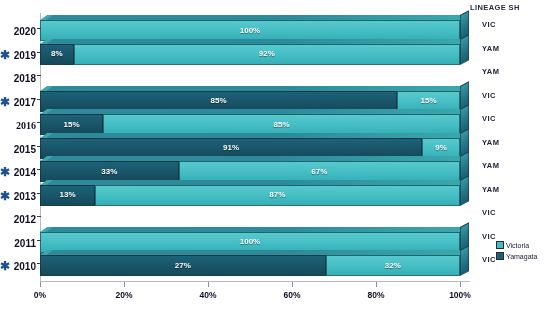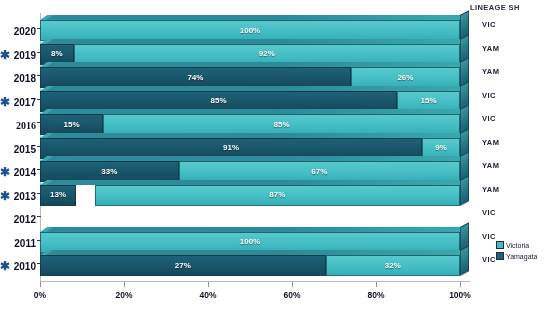--- a/index.html
+++ b/index.html
@@ -173,30 +173,20 @@
           <span class="lbl">8%</span>
         </div>
         <div class="bar seg-vic" style="left: 33.6px; width: 386.4px;">
           <span class="lbl">92%</span>
         </div>
         <div class="depth-face" style="left: 420px;"></div>
       </div>
       <div class="year" style="left: 2px; top: 50.5px;">2019<span class="tickdash"></span></div>
       <div class="star" style="top: 48.5px;">✱</div>
       <div class="lin" style="top: 44.5px;">YAM</div>
-      <div class="row" style="top: 67px; width: 420px;">
-        <div class="slab-top" style="left: 0px; width: 420px; background: linear-gradient(100deg, rgb(46, 139, 156) 0%, rgb(44, 138, 155) 55%, rgb(58, 168, 173) 100%); transform: skewX(-55deg); transform-origin: left bottom;"></div>
-        <div class="bar seg-yam" style="left: 0px; width: 310.8px;">
-          <span class="lbl">74%</span>
-        </div>
-        <div class="bar seg-vic" style="left: 310.8px; width: 109.2px;">
-          <span class="lbl">26%</span>
-        </div>
-        <div class="depth-face" style="left: 420px;"></div>
-      </div>
       <div class="year" style="left: 2px; top: 74px;">2018<span class="tickdash"></span></div>
       <div class="lin" style="top: 68px;">YAM</div>
       <div class="row" style="top: 90.5px; width: 420px;">
         <div class="slab-top" style="left: 0px; width: 420px; background: linear-gradient(100deg, rgb(46, 139, 156) 0%, rgb(44, 138, 155) 55%, rgb(58, 168, 173) 100%); transform: skewX(-55deg); transform-origin: left bottom;"></div>
         <div class="bar seg-yam" style="left: 0px; width: 357px;">
           <span class="lbl">85%</span>
         </div>
         <div class="bar seg-vic" style="left: 357px; width: 63px;">
           <span class="lbl">15%</span>
         </div>
@@ -237,21 +227,21 @@
         <div class="bar seg-vic" style="left: 138.6px; width: 281.4px;">
           <span class="lbl">67%</span>
         </div>
         <div class="depth-face" style="left: 420px;"></div>
       </div>
       <div class="year" style="left: 2px; top: 168px;">2014<span class="tickdash"></span></div>
       <div class="star" style="top: 166px;">✱</div>
       <div class="lin" style="top: 162px;">YAM</div>
       <div class="row" style="top: 184.5px; width: 420px;">
         <div class="slab-top" style="left: 0px; width: 420px; background: linear-gradient(100deg, rgb(46, 139, 156) 0%, rgb(44, 138, 155) 55%, rgb(58, 168, 173) 100%); transform: skewX(-55deg); transform-origin: left bottom;"></div>
-        <div class="bar seg-yam" style="left: 0px; width: 36px;">
+        <div class="bar seg-yam" style="left: 0px; width: 55px;">
           <span class="lbl">13%</span>
         </div>
         <div class="bar seg-vic" style="left: 54.6px; width: 365.4px;">
           <span class="lbl">87%</span>
         </div>
         <div class="depth-face" style="left: 420px;"></div>
       </div>
       <div class="year" style="left: 2px; top: 191.5px;">2013<span class="tickdash"></span></div>
       <div class="star" style="top: 189.5px;">✱</div>
       <div class="lin" style="top: 185.5px;">YAM</div>

